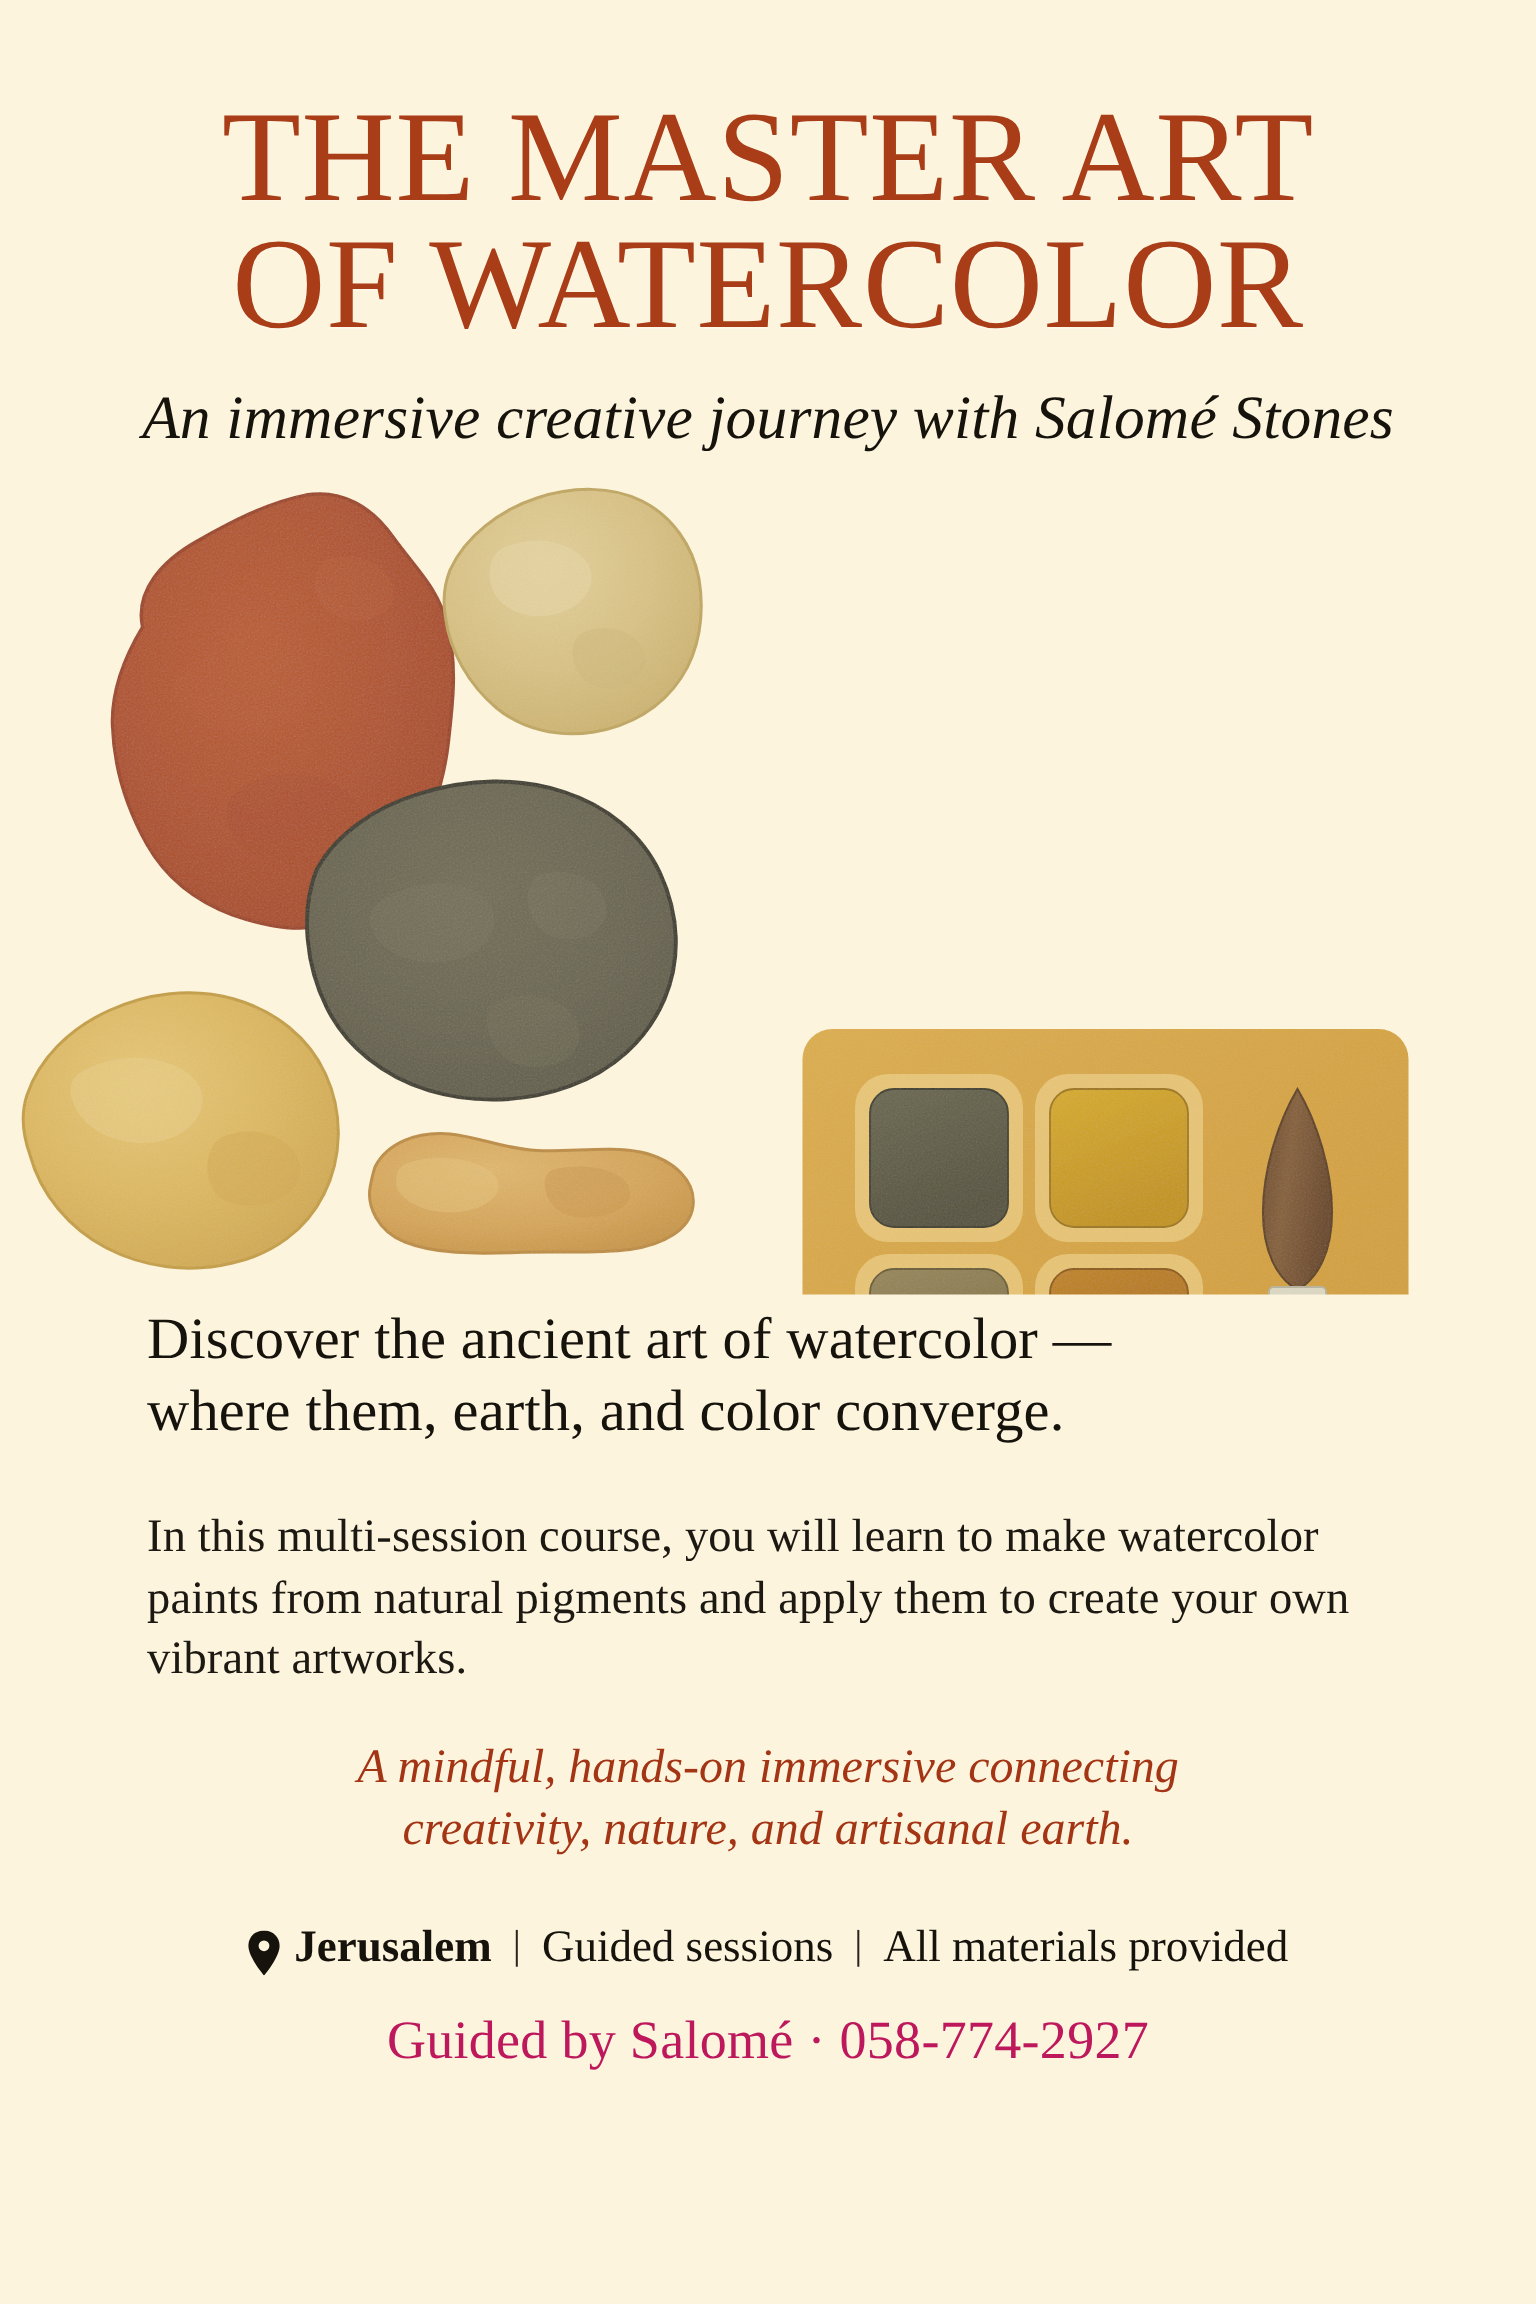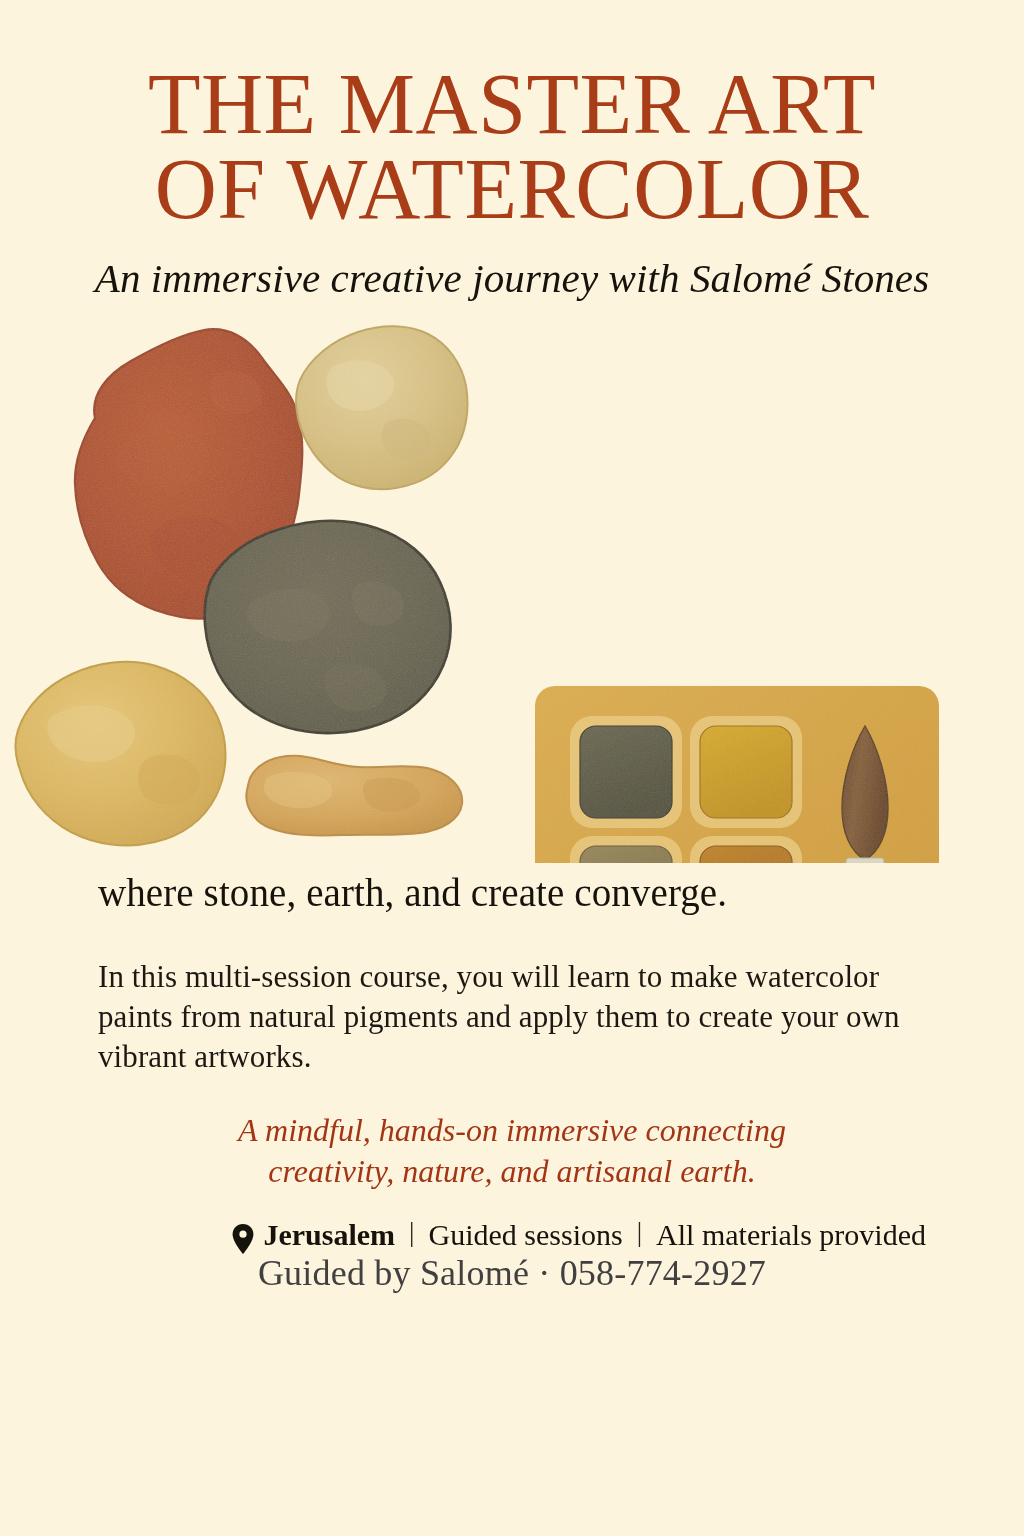--- a/index.html
+++ b/index.html
@@ -88,27 +88,27 @@
     margin-top: 32px;
     font-size: 32px;
     line-height: 1.28;
     font-style: italic;
     color: #a33515;
     text-align: center;
     padding: 0 22px;
   }
 
   .details {
-    margin-top: 26px;
+    margin-top: 42px;
     font-size: 30px;
     color: #16130d;
     text-align: center;
     display: flex;
     align-items: center;
-    justify-content: flex-end;
+    justify-content: center;
     gap: 0;
     white-space: nowrap;
   }
   .pin-icon {
     display: inline-block;
     width: 22px;
     height: 30px;
     margin-right: 9px;
     position: relative;
     top: 4px;
@@ -116,22 +116,23 @@
   .details .city { font-weight: bold; }
   .details .sep {
     color: #2a251c;
     padding: 0 14px;
     font-size: 27px;
     position: relative;
     top: -2px;
   }
 
   .footer {
+    margin-top: 24px;
     font-size: 36px;
-    color: #404040;
+    color: #be185d;
     text-align: center;
     letter-spacing: 0.2px;
   }
 </style>
 </head>
 <body>
 
 <div class="poster">
 
   <div class="header">
@@ -327,21 +328,22 @@
           <path d="M848,600 L882,600 L876,836 C876,852 868,860 861,860
                    C854,860 848,852 848,836 Z" fill="url(#handleG)" stroke="#63421f" stroke-width="1.2"></path>
         </g>
       </g>
     </svg>
   </div>
 
   <div class="content">
 
     <div class="lead">
-      <div>where stone, earth, and create converge.</div>
+      <div>Discover the ancient art of watercolor —</div>
+      <div>where them, earth, and color converge.</div>
     </div>
 
     <p class="paragraph">In this multi-session course, you will learn to make watercolor paints from natural pigments and apply them to create your own vibrant artworks.</p>
 
     <div class="highlight">
       <div>A mindful, hands-on immersive connecting</div>
       <div>creativity, nature, and artisanal earth.</div>
     </div>
 
     <div class="details">

